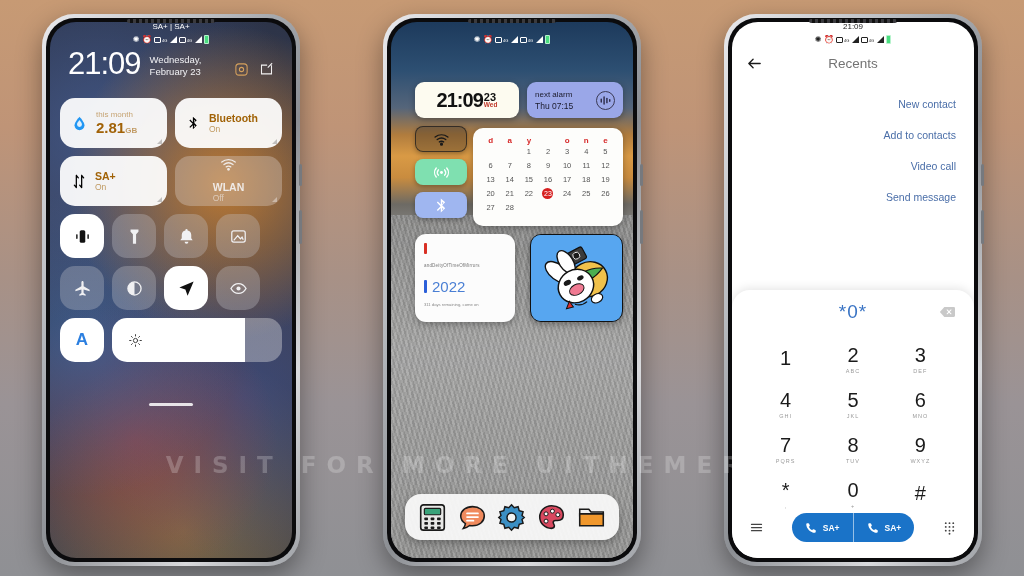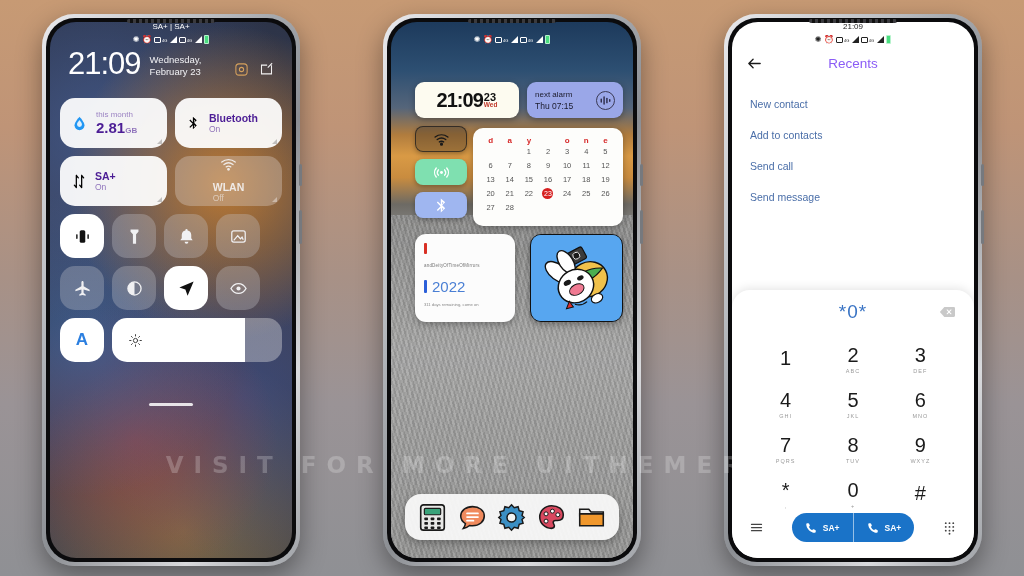--- a/index.html
+++ b/index.html
@@ -78,21 +78,21 @@
   .p1-date{ font-size:9.5px; margin-left:9px; margin-top:6px; line-height:1.25; max-width:86px; color:#f1f1f4; }
   .p1-acts{ margin-left:auto; display:flex; gap:10px; margin-top:14px; }
   .p1-act{ width:15px; height:15px; opacity:.92; }
 
   .qs-wrap{ position:absolute; top:76px; left:10px; right:10px; }
   .qs-row{ display:flex; gap:8px; margin-bottom:8px; }
   .qs-big{
     flex:1; height:50px; border-radius:15px; position:relative;
     display:flex; align-items:center; padding:0 11px; gap:8px;
   }
-  .qs-on{ background:rgba(255,255,255,.93); color:#4c1d95; }
+  .qs-on{ background:rgba(255,255,255,.93); color:#a16207; }
   .qs-off{ background:rgba(210,195,185,.42); color:#efeae6;flex-direction:column; }
   .qs-big .corner{
     position:absolute; right:5px; bottom:4px; width:0;height:0;
     border-left:5px solid transparent; border-bottom:5px solid rgba(0,0,0,.22);
   }
   .qs-off .corner{ border-bottom-color:rgba(255,255,255,.38); }
   .qs-txt .t1{ font-size:10.5px; font-weight:bold; line-height:1.15; }
   .qs-txt .t2{ font-size:8.5px; opacity:.62; line-height:1.2; }
   .qs-txt .small{ font-size:8px; opacity:.55; font-weight:normal; }
   .qs-num{ font-size:15px; font-weight:bold; }
@@ -199,23 +199,23 @@
     box-shadow:0 3px 9px rgba(0,0,0,.3);
   }
   .dock-ic{ width:29px; height:29px; }
 
   
   #s3{ background:#ffffff; color:#111; }
   #s3 .statusbar{ color:#222; }
   .d-head{ position:absolute; top:26px; left:0; right:0; height:30px; display:flex;
      align-items:center; padding:0 14px; }
   .d-back{ width:17px;height:17px; }
-  .d-title{ flex:1; text-align:center; font-size:13.5px; color:#8b5cf6; margin-right:17px; }
+  .d-title{ flex:1; text-align:center; font-size:13.5px; color:#737373; margin-right:17px; }
   .d-menu{ position:absolute; top:66px; left:18px; right:18px; }
-  .d-item{ font-size:10.5px; color:#4a6ea8; padding:9.5px 0; }
+  .d-item{ font-size:10.5px; color:#4a6ea8; padding:9.5px 0;text-align:right; }
 
   .keypad{
     position:absolute; left:0; right:0; bottom:0; height:268px;
     background:#fff; border-radius:18px 18px 26px 26px;
     box-shadow:0 -2px 10px rgba(0,0,0,.10);
   }
   .dial-row{ height:44px; display:flex; align-items:center; justify-content:center; position:relative; }
   .dial-num{ font-size:19px; color:#3a74c4; letter-spacing:1px; }
   .bksp{ position:absolute; right:18px; width:17px;height:12px; }
   .keys{ display:grid; grid-template-columns:repeat(3,1fr); row-gap:2px; padding:4px 20px 0; }
@@ -635,21 +635,21 @@
       <div class="d-head">
         <svg class="d-back" viewBox="0 0 24 24" fill="none" stroke="#1a1a1a" stroke-width="1.9" stroke-linecap="round" stroke-linejoin="round">
           <path d="M20 12H4M10 6l-6 6 6 6"></path>
           </svg>
         <div class="d-title">Recents</div>
       </div>
 
       <div class="d-menu" id="d-menu">
           <div class="d-item">New contact</div>
           <div class="d-item">Add to contacts</div>
-          <div class="d-item">Send call</div>
+          <div class="d-item">Video call</div>
           <div class="d-item">Send message</div>
         </div>
 
       <div class="keypad">
         <div class="dial-row">
           <div class="dial-num">*0*</div>
           <svg class="bksp" viewBox="0 0 24 17">
             <path d="M7.5 1.5H21a1.6 1.6 0 0 1 1.6 1.6v10.8A1.6 1.6 0 0 1 21 15.5H7.5L1.2 8.5z" fill="#c9c9c9"></path>
             <g stroke="#fff" stroke-width="1.5" stroke-linecap="round">
                 <path d="M11.5 5.6l5.4 5.4M16.9 5.6l-5.4 5.4"></path>

